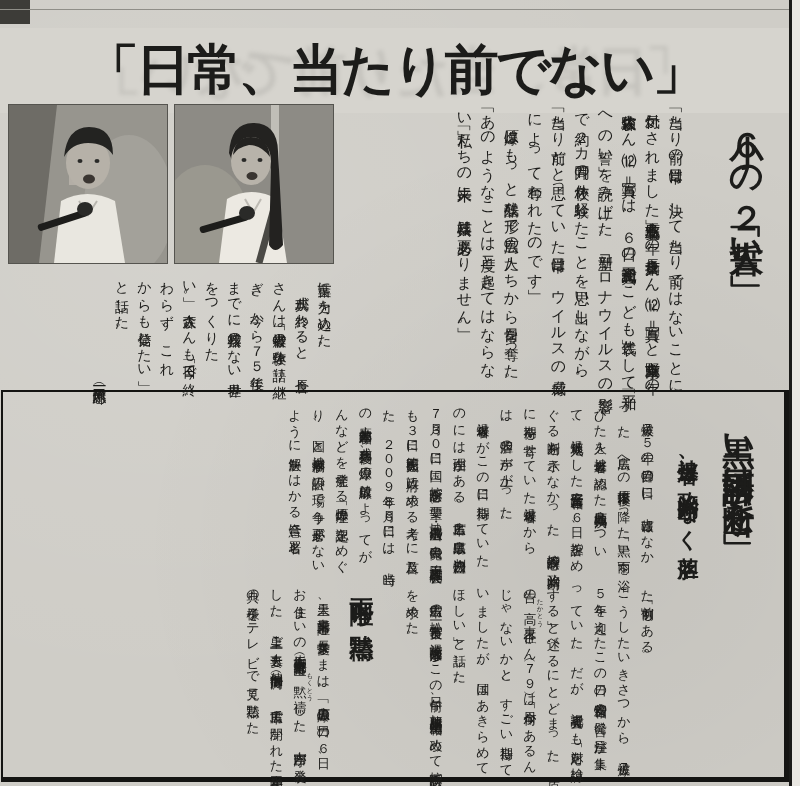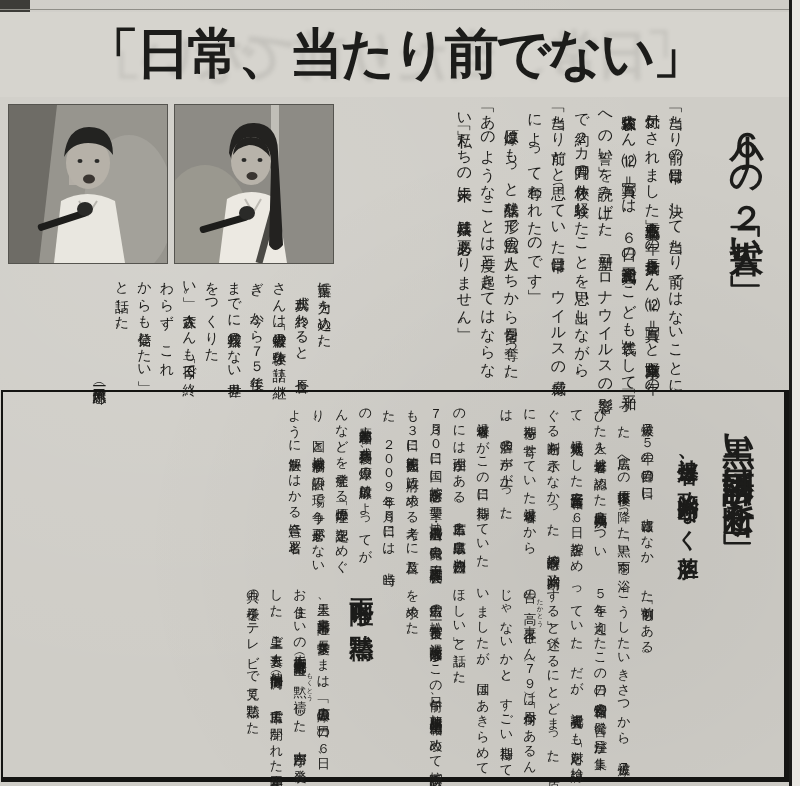--- a/index.html
+++ b/index.html
@@ -12,21 +12,21 @@
     font-family:"Liberation Serif","DejaVu Serif",serif;
     color:#1c1c1a;
   }
   
   .edge-white{position:absolute;right:0;top:0;width:8px;height:786px;background:#e9e7e2;}
   .edge-rule{position:absolute;right:8px;top:0;width:3px;height:786px;background:#1b1b19;}
   .corner-blob{position:absolute;left:0;top:0;width:30px;height:24px;background:#3d3c38;}
   .top-line{position:absolute;left:0;top:9px;width:789px;height:1px;background:#8f8e88;}
 
   
-  .masthead{position:absolute;left:0;top:12px;width:789px;height:85px;background:#d6d4ce;}
+  .masthead{position:absolute;left:0;top:28px;width:789px;height:85px;background:#d6d4ce;}
   .masthead .ghost{
     position:absolute;left:0;top:4px;width:100%;text-align:center;
     font-size:52px;font-weight:bold;line-height:80px;color:#5a5a56;
     transform:scaleX(-1);filter:blur(2px);opacity:.14;letter-spacing:-2px;white-space:nowrap;
   }
   .masthead .main{
     position:relative;width:100%;text-align:center;
     font-size:54px;font-weight:bold;line-height:84px;letter-spacing:-3px;white-space:nowrap;
   }
 

